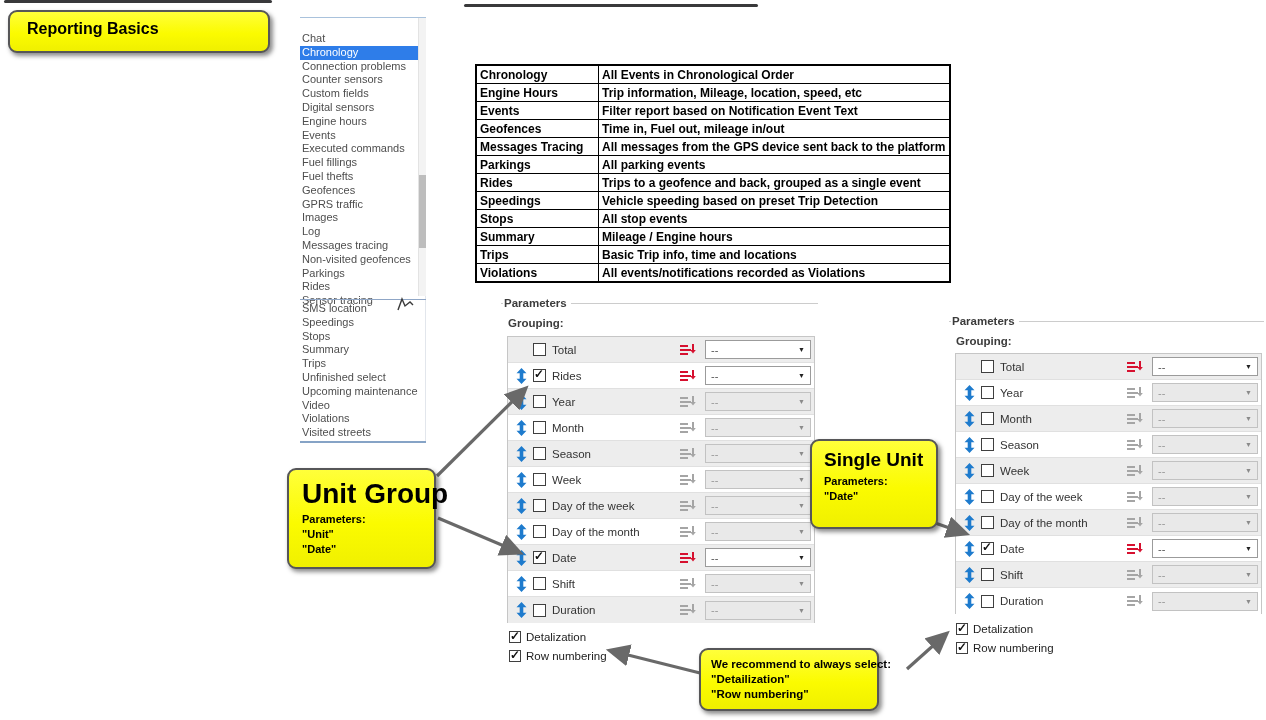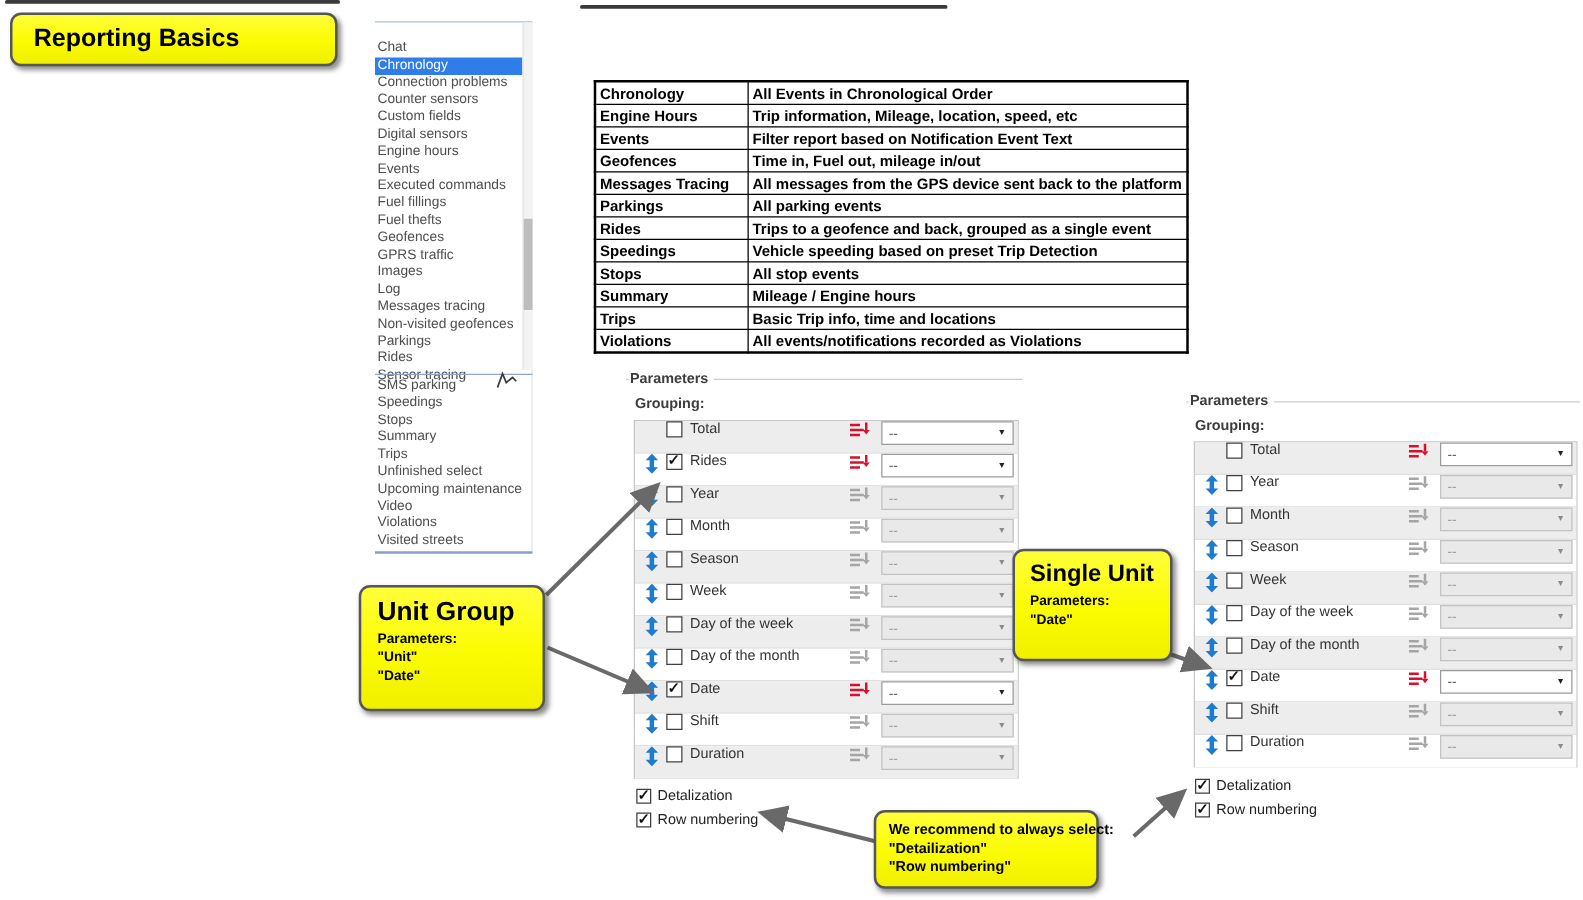--- a/index.html
+++ b/index.html
@@ -5,21 +5,21 @@
   html,body{margin:0;padding:0;background:#fff;}
   #canvas{position:relative;width:1266px;height:720px;background:#fff;overflow:hidden;
           font-family:"Liberation Sans",sans-serif;}
 
   
   .callout{position:absolute;background:linear-gradient(180deg,#ffff3a 0%,#fbfb00 55%,#ececec00 55%,#f0f000 100%);
            background-color:#fbfb00;border:2.5px solid #565658;border-radius:9px;
            box-shadow:2.5px 3px 4px rgba(50,50,50,.55);z-index:6;box-sizing:border-box;}
   .callout .t{font-weight:bold;color:#000;white-space:nowrap;}
   .topbar{position:absolute;height:3px;background:#39393b;border-radius:2px;z-index:6;}
-  .co-title{font-size:20px;font-weight:bold;}
+  .co-title{font-size:16px;font-weight:bold;}
   .co-sub{font-size:11px;font-weight:bold;line-height:15px;}
 
   
   .list{position:absolute;left:300px;width:118px;z-index:2;}
   .list-item{height:13.8px;line-height:13.8px;font-size:11px;color:#4e4e4e;
              padding-left:2px;white-space:nowrap;}
   .list-item.selected{background:#2e7de9;color:#fff;}
   .hline{position:absolute;z-index:2;}
   .vline{position:absolute;width:1px;background:#e2e6ec;z-index:1;}
   .sb-track{position:absolute;left:418px;top:18px;width:7px;height:278px;background:#f3f3f3;
@@ -33,21 +33,21 @@
   .ttable{border:2px solid #000;}
   .ttable td.c1{width:115px;}
   .ttable td.c2{width:344px;}
 
   
   .legend{position:absolute;font-size:11.5px;font-weight:bold;color:#3c3c3c;background:#fff;
           padding:0 4px 0 1px;z-index:3;}
   .legend-line{position:absolute;height:1px;background:#ccc;z-index:2;}
   .grouping{position:absolute;font-size:11.5px;font-weight:bold;color:#3c3c3c;z-index:3;}
   .grp-box{position:absolute;border:1px solid #c6c6c6;background:#fff;z-index:2;box-sizing:border-box;}
-  .grp-row{height:26px;display:flex;align-items:flex-start;border-bottom:1px solid #e0e0e0;
+  .grp-row{height:26px;display:flex;align-items:center;border-bottom:1px solid #e0e0e0;
            background:#fff;padding-left:6px;box-sizing:border-box;}
   .grp-row:last-child{border-bottom:none;}
   .grp-row.shaded{background:#ededed;}
   .move{width:15px;height:16px;flex:none;visibility:hidden;display:flex;align-items:center;justify-content:center;}
   .move.show{visibility:visible;}
   .cb{width:13px;height:13px;border:1.5px solid #3f3f3f;background:#fff;flex:none;margin-left:4px;
       position:relative;box-sizing:border-box;}
   .cb.checked::after{content:"✓";position:absolute;left:0;top:-3px;font-size:12px;font-weight:bold;color:#111;}
   .cbsmall{width:12px;height:12px;border:1.4px solid #3f3f3f;background:#fff;flex:none;position:relative;box-sizing:border-box;}
   .cbsmall.checked::after{content:"✓";position:absolute;left:0;top:-3px;font-size:12px;font-weight:bold;color:#111;}
@@ -163,21 +163,21 @@
       </div>
     </div>
   <div class="sb-track">
     <div class="sb-thumb"></div>
   </div>
 
   <div class="hline" style="left:300px;top:299px;width:126px;height:1px;background:#8fa6c6;"></div>
   <div class="list" style="top:302px;">
 
       <div class="list-item">
-        <span>SMS parking</span>
+        <span>SMS location</span>
       </div>
 
       <div class="list-item">
         <span>Speedings</span>
       </div>
 
       <div class="list-item">
         <span>Stops</span>
       </div>
 
@@ -840,21 +840,21 @@
         <span class="cl">Detalization</span>
       </div>
 
       <div class="cbline" style="position:static;margin-bottom:7px;">
         <span class="cbsmall checked"></span>
         <span class="cl">Row numbering</span>
       </div>
     </div>
 
   <div class="callout" style="left:287px;top:468px;width:149px;height:101px;">
-    <div class="t co-title" style="font-size:21px;padding:8px 0 2px 13px;">Unit Group</div>
+    <div class="t co-title" style="font-size:28px;padding:8px 0 2px 13px;">Unit Group</div>
     <div class="t co-sub" style="padding-left:13px;">Parameters:</div>
     <div class="t co-sub" style="padding-left:13px;">"Unit"</div>
     <div class="t co-sub" style="padding-left:13px;">"Date"</div>
   </div>
 
   <div class="callout" style="left:810px;top:439px;width:128px;height:90px;">
     <div class="t co-title" style="font-size:19px;padding:8px 0 3px 12px;">Single Unit</div>
     <div class="t co-sub" style="padding-left:12px;">Parameters:</div>
     <div class="t co-sub" style="padding-left:12px;">"Date"</div>
   </div>

